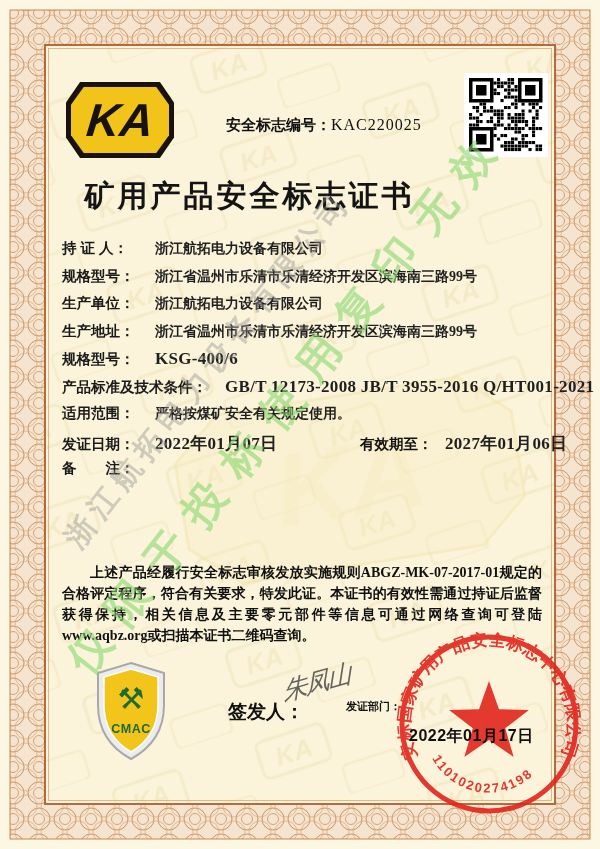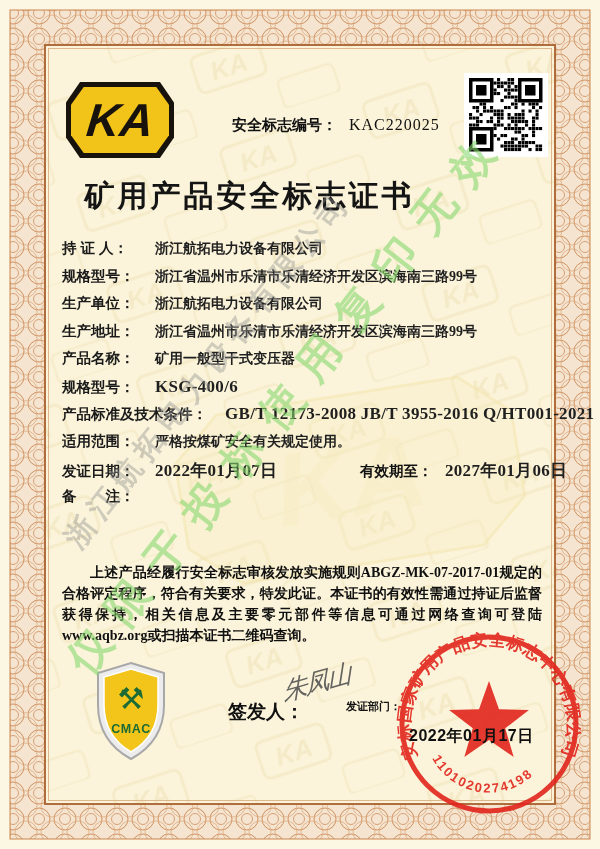--- a/index.html
+++ b/index.html
@@ -11,21 +11,21 @@
   
   .ka-badge{left:66px;top:82px;width:108px;height:76px;background:#17130c;
     clip-path:polygon(13% 0,87% 0,100% 27%,100% 73%,87% 100%,13% 100%,0 73%,0 27%);z-index:3;}
   .ka-badge-inner{position:absolute;inset:5px;background:#f2c319;
     clip-path:polygon(13% 0,87% 0,100% 27%,100% 73%,87% 100%,13% 100%,0 73%,0 27%);
     display:flex;align-items:center;justify-content:center;}
   .ka-badge-text{font-family:"Liberation Sans",sans-serif;font-weight:900;font-style:italic;
     font-size:46px;letter-spacing:0px;color:#17130c;transform:skewX(-6deg);line-height:1;}
 
   
-  .cert-no{left:232px;top:116px;display:flex;gap:12px;align-items:baseline;z-index:3;}
+  .cert-no{left:226px;top:116px;display:flex;align-items:baseline;z-index:3;}
   .cert-no .lab{font-family:"Liberation Serif",serif;font-weight:700;font-size:15px;}
   .cert-no .val{font-family:"Liberation Serif",serif;font-size:16px;letter-spacing:1px;}
 
   
   .title{left:0;top:176px;width:499px;text-align:center;z-index:3;
     font-family:"Liberation Serif",serif;font-weight:900;font-size:30px;letter-spacing:3px;color:#141414;}
 
   
   .fields{left:62px;top:239px;width:482px;z-index:3;}
   .row{display:flex;align-items:baseline;height:27.5px;}
@@ -282,24 +282,20 @@
     </div>
     <div class="row">
       <span class="lbl">生产单位：</span>
       <span class="val">浙江航拓电力设备有限公司</span>
     </div>
     <div class="row">
       <span class="lbl">生产地址：</span>
       <span class="val">浙江省温州市乐清市乐清经济开发区滨海南三路99号</span>
     </div>
     <div class="row">
-      <span class="lbl">产品名称：</span>
-      <span class="val">矿用一般型干式变压器</span>
-    </div>
-    <div class="row">
       <span class="lbl">规格型号：</span>
       <span class="val sans">KSG-400/6</span>
     </div>
     <div class="row long">
       <span class="lbl">产品标准及技术条件：</span>
       <span class="val sans">GB/T 12173-2008 JB/T 3955-2016 Q/HT001-2021</span>
     </div>
     <div class="row">
       <span class="lbl">适用范围：</span>
       <span class="val">严格按煤矿安全有关规定使用。</span>

